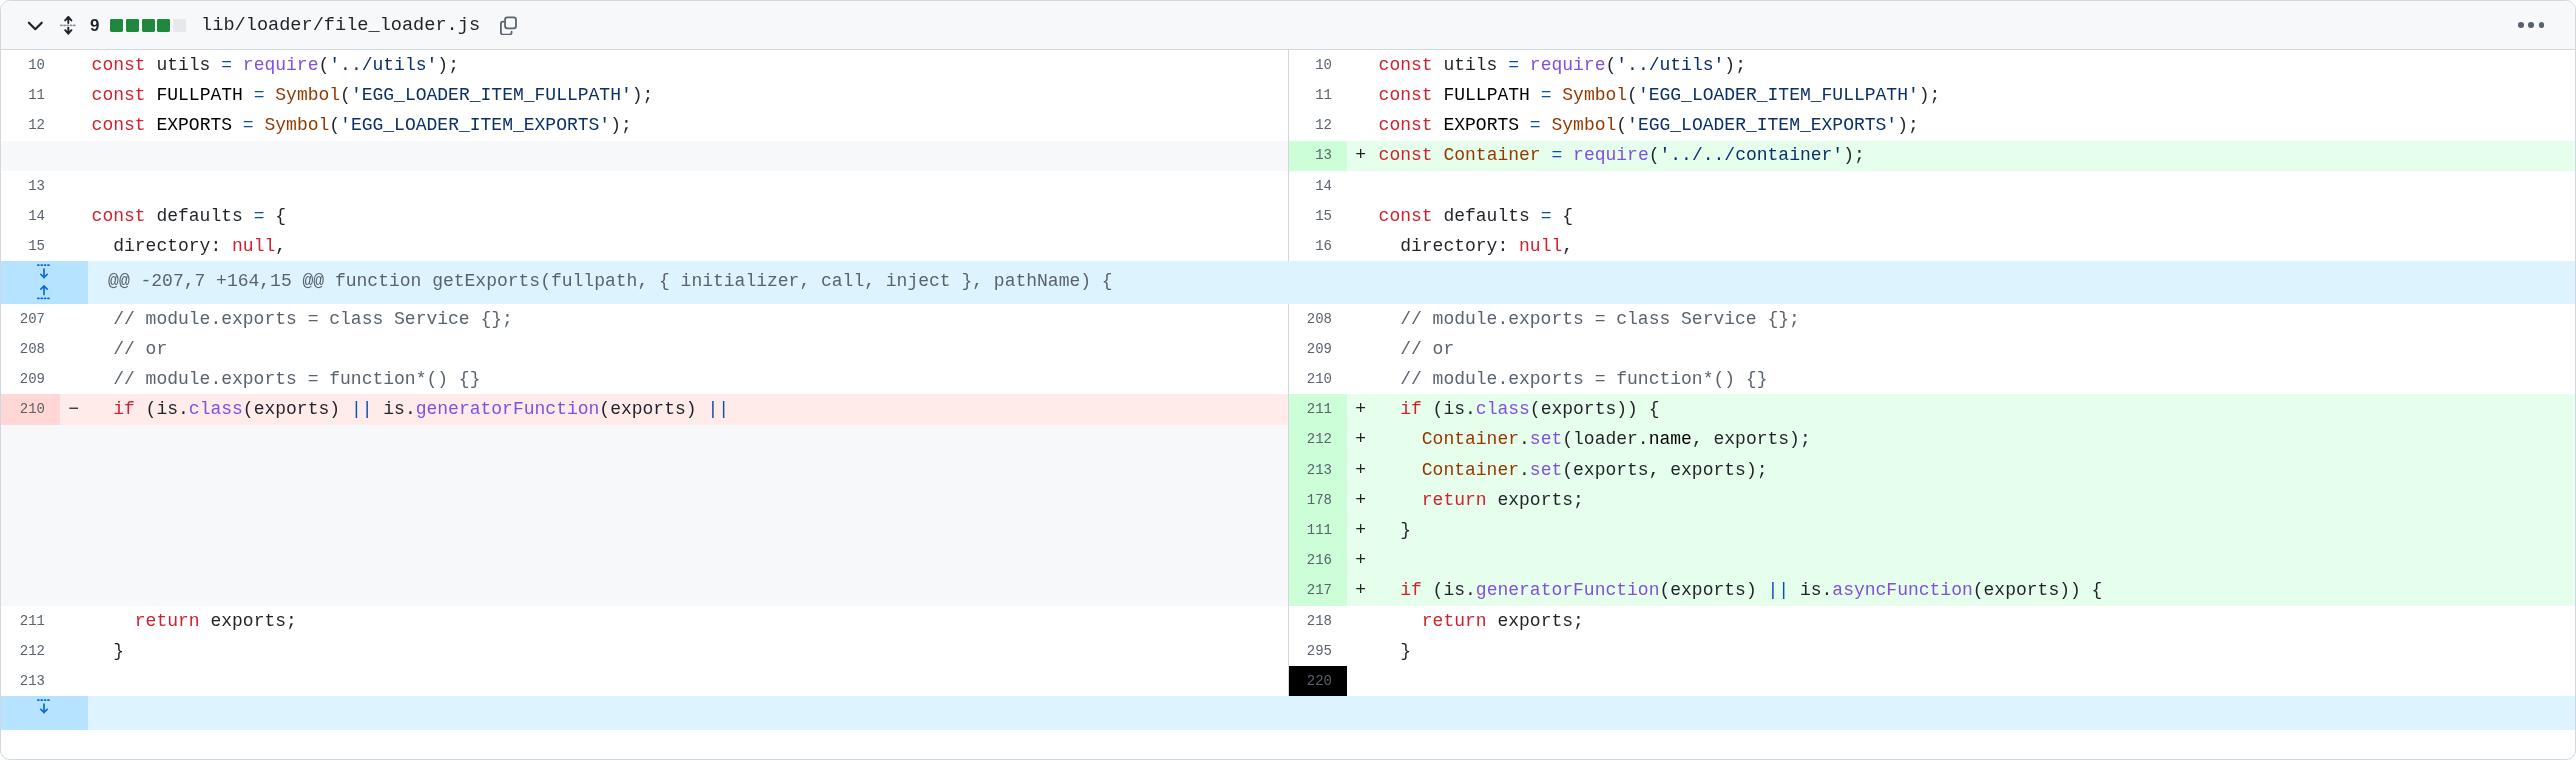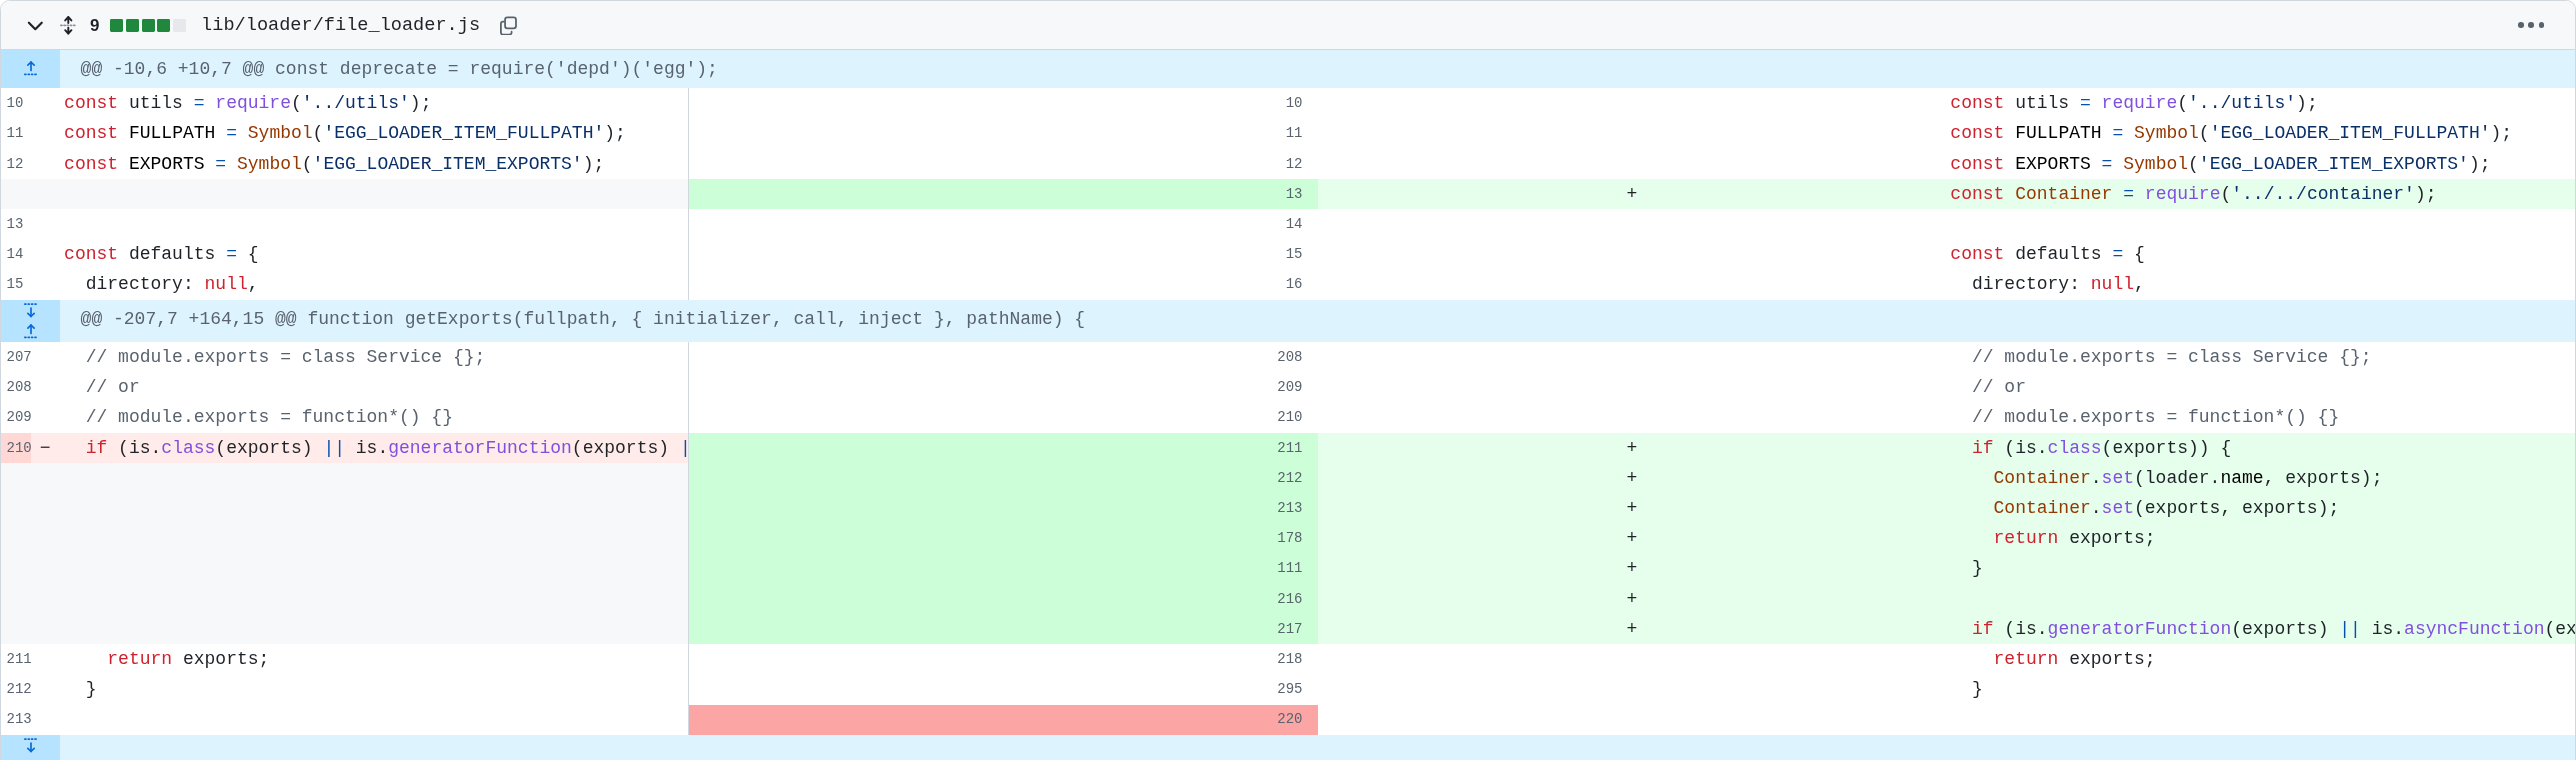--- a/index.html
+++ b/index.html
@@ -204,32 +204,20 @@
 
     <div class="kebab-btn">
       <i></i>
       <i></i>
       <i></i>
     </div>
   </div>
 
   <table class="diff-table">
     <tbody id="diff-body">
-        <tr class="hunk">
-    <td class="expander" colspan="2">
-      <div class="expander-inner">
-              <svg width="18" height="20.6" viewBox="0 0 16 18" aria-hidden="true">
-    <path d="M8 2.5 L8 10" stroke="#0969da" stroke-width="1.5" stroke-linecap="round" fill="none"></path>
-    <path d="M5.2 5.3 L8 2.5 L10.8 5.3" stroke="#0969da" stroke-width="1.5" stroke-linecap="round" stroke-linejoin="round" fill="none"></path>
-    <path d="M2.5 13.5 H13.5" stroke="#0969da" stroke-width="1.5" stroke-linecap="round" stroke-dasharray="1 2" fill="none"></path>
-  </svg>
-            </div>
-    </td>
-    <td class="hunk-text" colspan="4">@@ -10,6 +10,7 @@ const deprecate = require('depd')('egg');</td>
-  </tr>
         <tr>
       <td class="num ctx" style="background: rgb(255, 255, 255);">10</td>
       <td class="marker ctx" style="background: rgb(255, 255, 255);"></td>
       <td class="code ctx" style="background: rgb(255, 255, 255);"><span class="k">const</span><span class="pl"> utils </span><span class="op">=</span><span class="pl"> </span><span class="fn">require</span><span class="pl">(</span><span class="str">'../utils'</span><span class="pl">);</span></td>
       <td class="num ctx col-divider" style="background: rgb(255, 255, 255);">10</td>
       <td class="marker ctx" style="background: rgb(255, 255, 255);"></td>
       <td class="code ctx" style="background: rgb(255, 255, 255);"><span class="k">const</span><span class="pl"> utils </span><span class="op">=</span><span class="pl"> </span><span class="fn">require</span><span class="pl">(</span><span class="str">'../utils'</span><span class="pl">);</span></td>
     </tr>
         <tr>
       <td class="num ctx" style="background: rgb(255, 255, 255);">11</td>
@@ -389,21 +377,21 @@
       <td class="marker ctx" style="background: rgb(255, 255, 255);"></td>
       <td class="code ctx" style="background: rgb(255, 255, 255);"><span class="pl">  }</span></td>
       <td class="num ctx col-divider" style="background: rgb(255, 255, 255);">295</td>
       <td class="marker ctx" style="background: rgb(255, 255, 255);"></td>
       <td class="code ctx" style="background: rgb(255, 255, 255);"><span class="pl">  }</span></td>
     </tr>
         <tr>
       <td class="num ctx" style="background: rgb(255, 255, 255);">213</td>
       <td class="marker ctx" style="background: rgb(255, 255, 255);"></td>
       <td class="code ctx" style="background: rgb(255, 255, 255);"></td>
-      <td class="num ctx col-divider" style="background: #fca5a5;">220</td>
+      <td class="num ctx col-divider" style="background: #000000;">220</td>
       <td class="marker ctx" style="background: rgb(255, 255, 255);"></td>
       <td class="code ctx" style="background: rgb(255, 255, 255);"></td>
     </tr>
         <tr class="foot">
   <td class="expander" colspan="2">
     <div class="expander-inner">
               <svg width="18" height="20.6" viewBox="0 0 16 18" aria-hidden="true">
     <path d="M2.5 3.5 H13.5" stroke="#0969da" stroke-width="1.5" stroke-linecap="round" stroke-dasharray="1 2" fill="none"></path>
     <path d="M8 7 L8 14.5" stroke="#0969da" stroke-width="1.5" stroke-linecap="round" fill="none"></path>
     <path d="M5.2 11.7 L8 14.5 L10.8 11.7" stroke="#0969da" stroke-width="1.5" stroke-linecap="round" stroke-linejoin="round" fill="none"></path>

